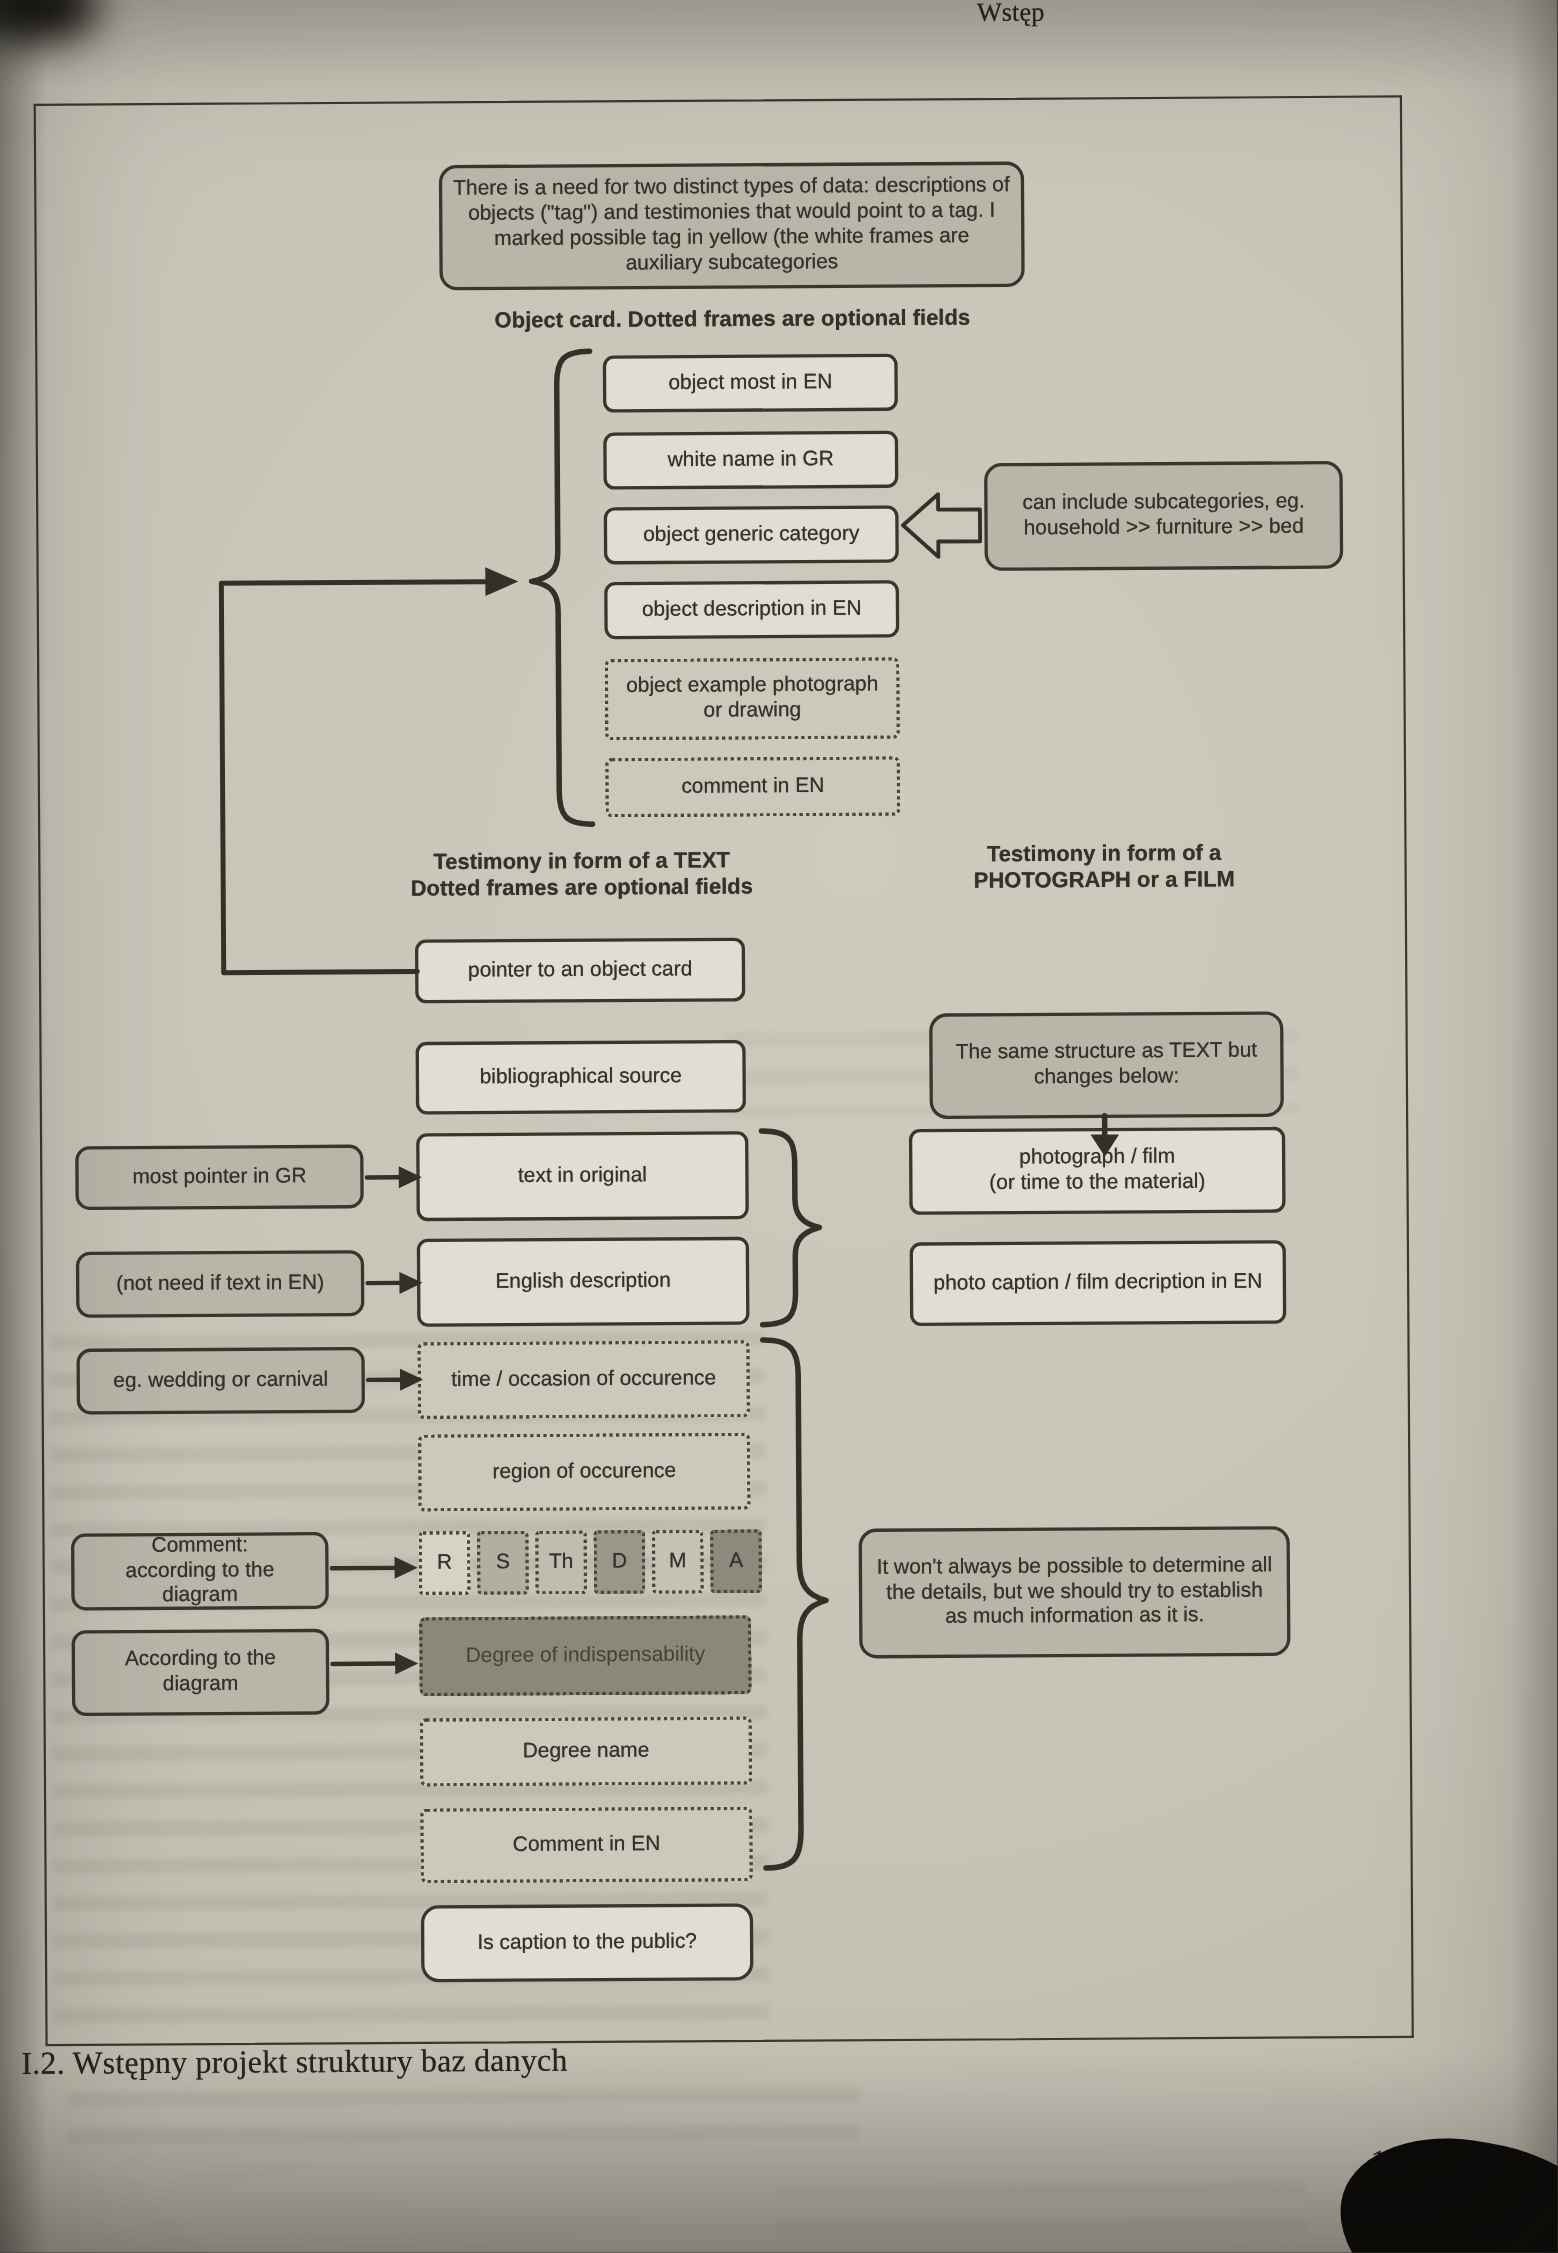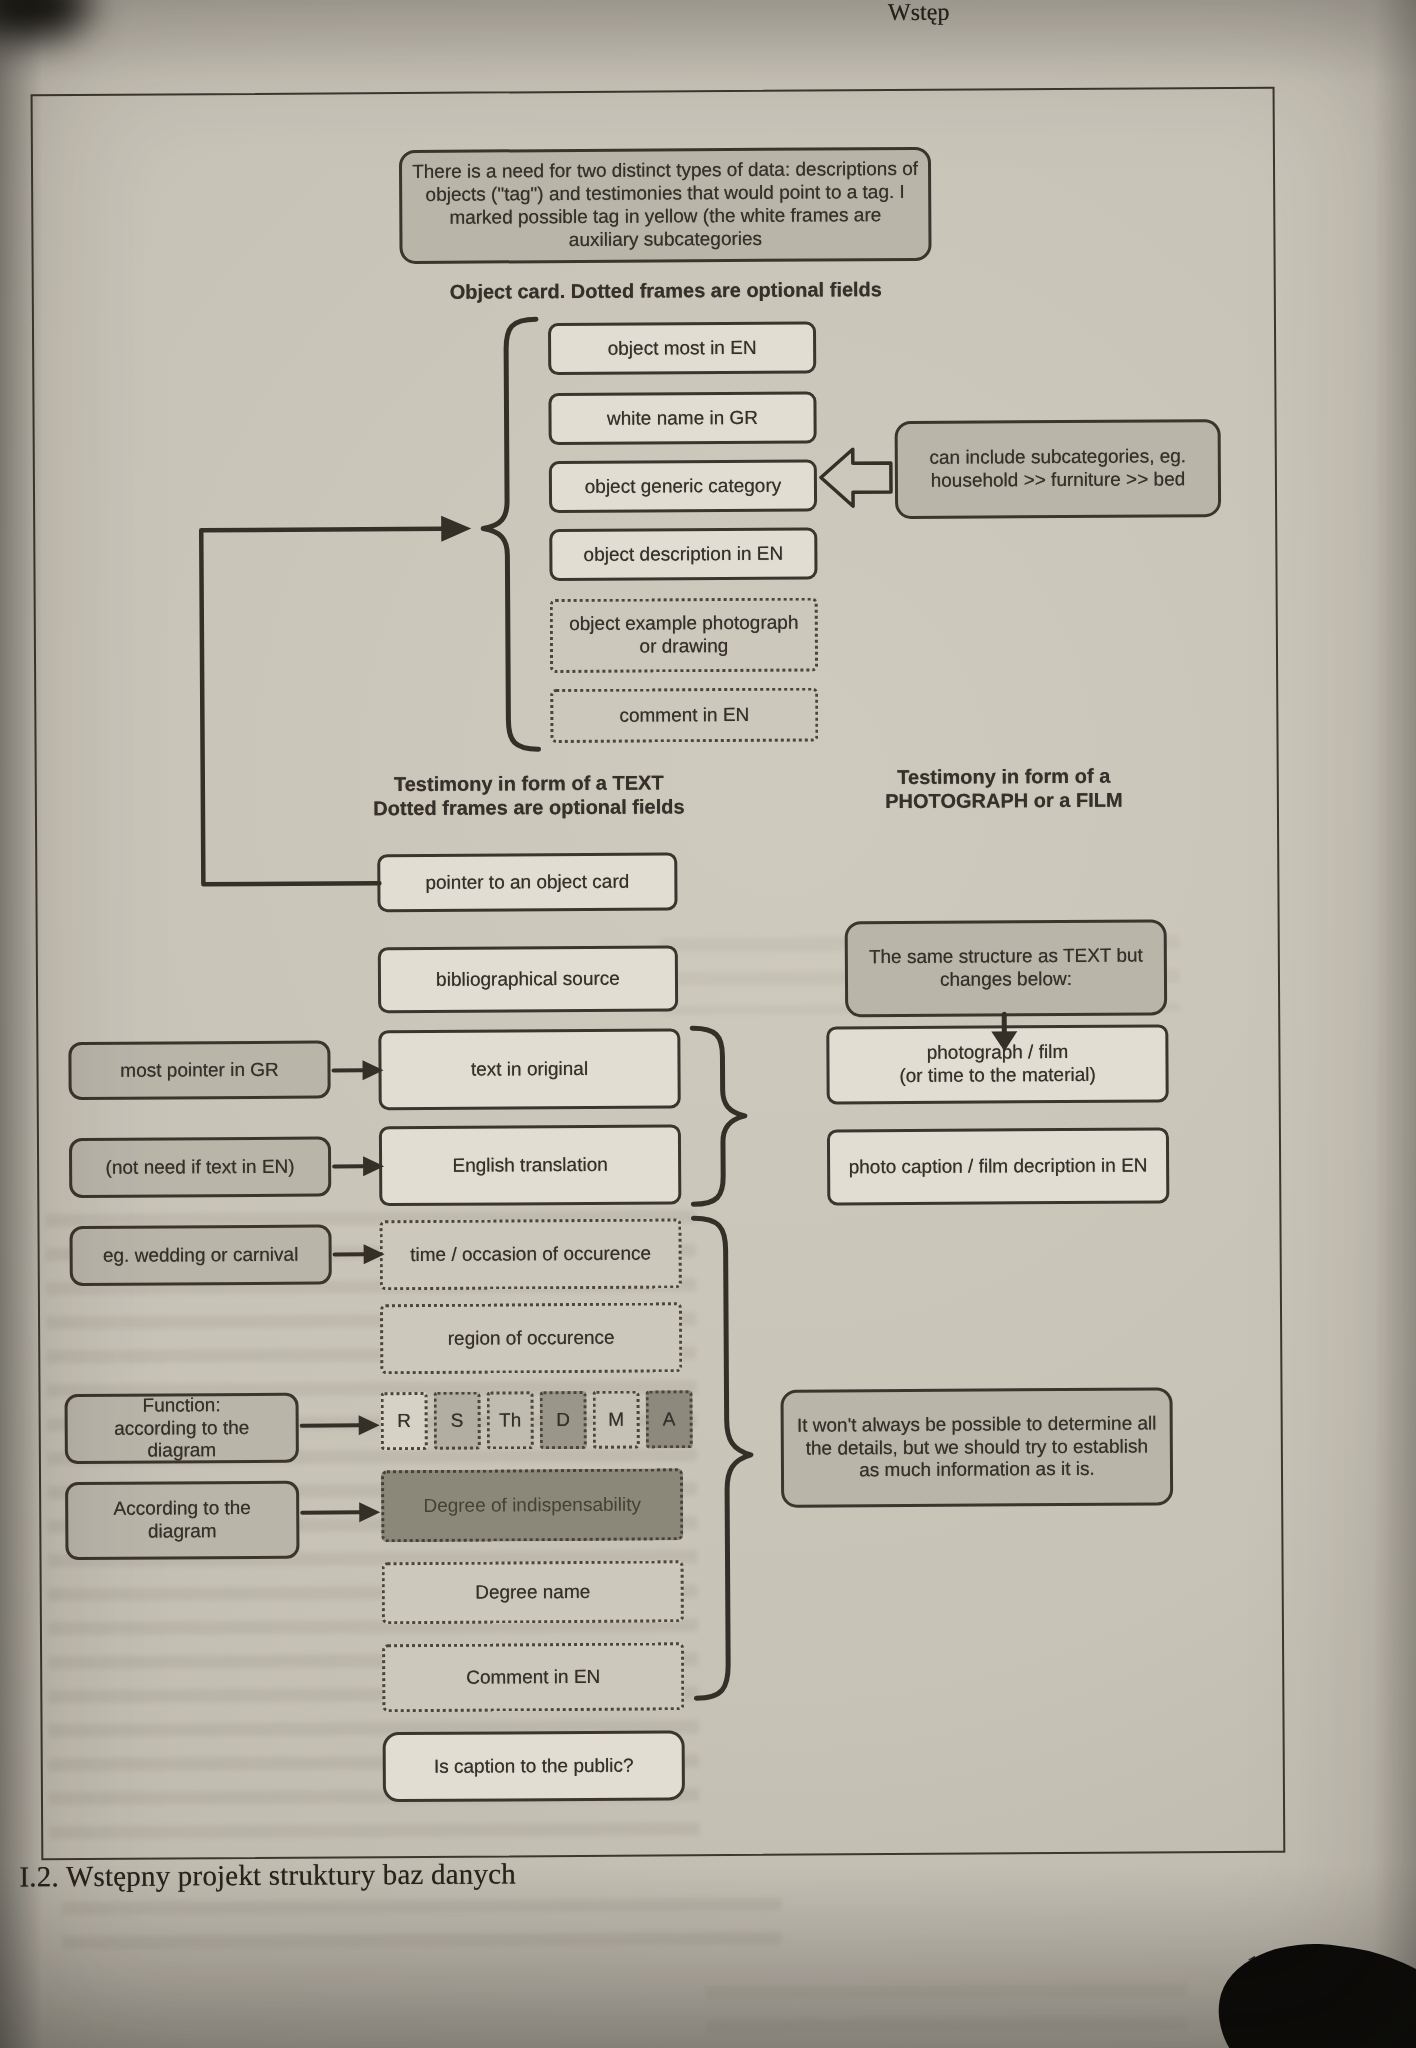--- a/index.html
+++ b/index.html
@@ -136,21 +136,21 @@
     <div class="bx solid txt" style="left:378px;top:852px;width:300px;height:58px;">
       <span>pointer to an object card</span>
     </div>
     <div class="bx solid txt" style="left:378px;top:945px;width:300px;height:66px;">
       <span>bibliographical source</span>
     </div>
     <div class="bx solid mid txt" style="top:1028px;height:80px;">
       <span>text in original</span>
     </div>
     <div class="bx solid mid txt" style="top:1124px;height:80px;">
-      <span>English translation</span>
+      <span>English description</span>
     </div>
     <div class="bx dotted mid txt" style="top:1218px;height:70px;">
       <span>time / occasion of occurence</span>
     </div>
     <div class="bx dotted mid txt" style="top:1302px;height:70px;">
       <span>region of occurence</span>
     </div>
 
     <div class="codes txt">
       <div class="code t1">
@@ -189,21 +189,21 @@
     <div class="bx gray lft txt" style="top:1038px;height:58px;">
       <span>most pointer in GR</span>
     </div>
     <div class="bx gray lft txt" style="top:1134px;height:60px;">
       <span>(not need if text in EN)</span>
     </div>
     <div class="bx gray lft txt" style="top:1222px;height:60px;">
       <span>eg. wedding or carnival</span>
     </div>
     <div class="bx gray txt" style="left:62px;top:1390px;width:234px;height:70px;">
-      <div>Function:</div>
+      <div>Comment:</div>
       <div>according to the diagram</div>
     </div>
     <div class="bx gray txt" style="left:62px;top:1478px;width:234px;height:78px;">
       <span>According to the diagram</span>
     </div>
 
     <div class="bx gray bigr txt" style="left:845px;top:922px;width:322px;height:96px;">
       <span>The same structure as TEXT but changes below:</span>
     </div>
     <div class="bx solid rgt txt" style="top:1027px;height:78px;">

